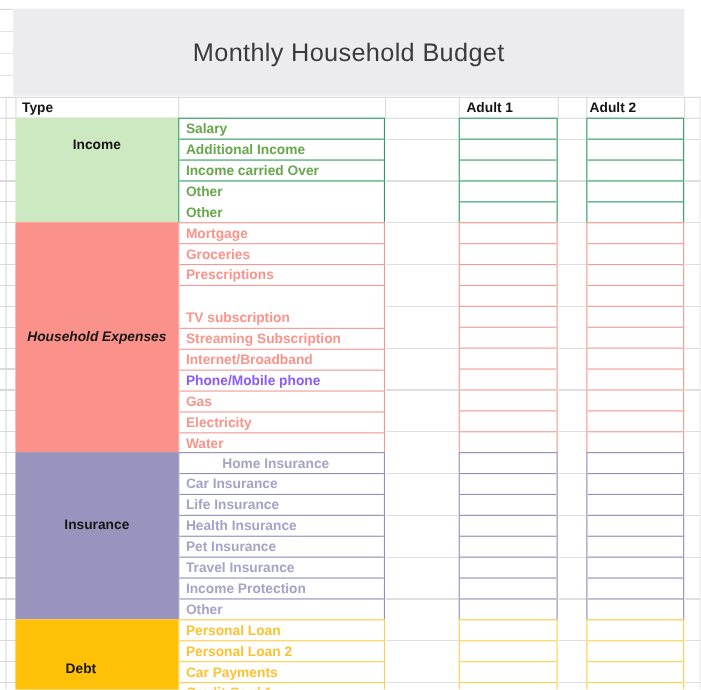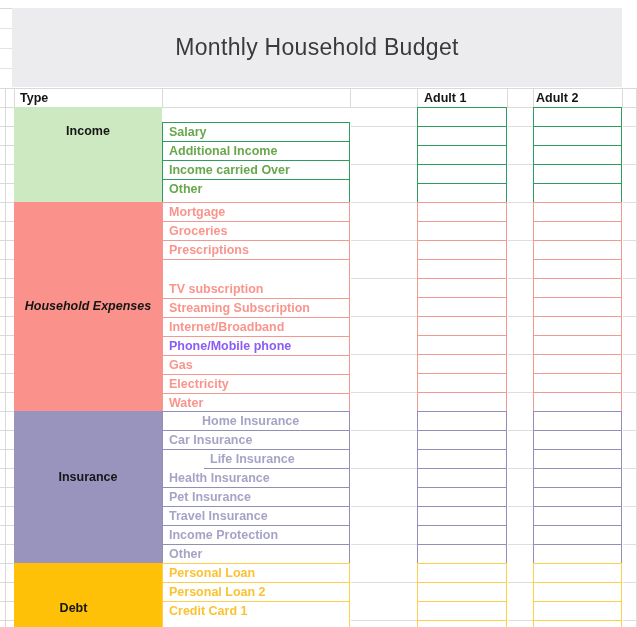--- a/index.html
+++ b/index.html
@@ -60,21 +60,21 @@
   <div class="abs hdr" id="hdr-a2">Adult 2</div>
 
   <div class="abs spacer-lines" style="left:351px;top:126px;width:66px;height:501px;"></div>
   <div class="abs spacer-lines" style="left:508px;top:126px;width:25px;height:501px;"></div>
   <div class="abs spacer-lines" style="left:623px;top:126px;width:14px;height:501px;"></div>
   <div class="abs vline-light" style="left:636px;top:88px;height:539px;"></div>
 
   <div id="table">
       <div class="abs cat-cell" style="left: 14px; top: 107px; width: 148px; height: 95px; background: rgb(205, 233, 193);"></div>
       <div class="abs cat-label" style="left: 14px; top: 122px; width: 148px;">Income</div>
-      <div class="abs box" style="left: 162px; top: 122px; width: 188px; height: 96px; border: 1px solid rgb(45, 156, 94);">
+      <div class="abs box" style="left: 162px; top: 107px; width: 188px; height: 96px; border: 1px solid rgb(45, 156, 94);">
         <div class="row" style="color: rgb(105, 167, 78); border-bottom: 1px solid rgb(45, 156, 94);">Salary</div>
         <div class="row" style="color: rgb(105, 167, 78); border-bottom: 1px solid rgb(45, 156, 94);">Additional Income</div>
         <div class="row" style="color: rgb(105, 167, 78); border-bottom: 1px solid rgb(45, 156, 94);">Income carried Over</div>
         <div class="row" style="color: rgb(105, 167, 78);">Other</div>
         <div class="row" style="color: rgb(105, 167, 78);">Other</div>
       </div>
       <div class="abs box" style="left: 417px; top: 107px; width: 90px; height: 96px; border: 1px solid rgb(45, 156, 94);">
         <div class="row" style="border-bottom: 1px solid rgb(45, 156, 94);"></div>
         <div class="row" style="border-bottom: 1px solid rgb(45, 156, 94);"></div>
         <div class="row" style="border-bottom: 1px solid rgb(45, 156, 94);"></div>
@@ -127,21 +127,21 @@
         <div class="row" style="border-bottom: 1px solid rgb(242, 154, 146);"></div>
         <div class="row" style="border-bottom: 1px solid rgb(242, 154, 146);"></div>
         <div class="row" style="border-bottom: 1px solid rgb(242, 154, 146);"></div>
         <div class="row"></div>
       </div>
       <div class="abs cat-cell" style="left: 14px; top: 411px; width: 148px; height: 152px; background: rgb(152, 148, 190);"></div>
       <div class="abs cat-label" style="left: 14px; top: 468px; width: 148px;">Insurance</div>
       <div class="abs box" style="left: 162px; top: 411px; width: 188px; height: 153px; border: 1px solid rgb(145, 142, 184);">
         <div class="row" style="color: rgb(166, 164, 198); border-bottom: 1px solid rgb(145, 142, 184); padding-left: 39px;">Home Insurance</div>
         <div class="row" style="color: rgb(166, 164, 198); border-bottom: 1px solid rgb(145, 142, 184);">Car Insurance</div>
-        <div class="row" style="color: rgb(166, 164, 198); border-bottom: 1px solid rgb(145, 142, 184); margin-left: 41px;">Life Insurance</div>
+        <div class="row" style="color: rgb(166, 164, 198); border-bottom: 1px solid rgb(145, 142, 184);">Life Insurance</div>
         <div class="row" style="color: rgb(166, 164, 198); border-bottom: 1px solid rgb(145, 142, 184);">Health Insurance</div>
         <div class="row" style="color: rgb(166, 164, 198); border-bottom: 1px solid rgb(145, 142, 184);">Pet Insurance</div>
         <div class="row" style="color: rgb(166, 164, 198); border-bottom: 1px solid rgb(145, 142, 184);">Travel Insurance</div>
         <div class="row" style="color: rgb(166, 164, 198); border-bottom: 1px solid rgb(145, 142, 184);">Income Protection</div>
         <div class="row" style="color: rgb(166, 164, 198);">Other</div>
       </div>
       <div class="abs box" style="left: 417px; top: 411px; width: 90px; height: 153px; border: 1px solid rgb(145, 142, 184);">
         <div class="row" style="border-bottom: 1px solid rgb(145, 142, 184);"></div>
         <div class="row" style="border-bottom: 1px solid rgb(145, 142, 184);"></div>
         <div class="row" style="border-bottom: 1px solid rgb(145, 142, 184);"></div>
@@ -159,20 +159,21 @@
         <div class="row" style="border-bottom: 1px solid rgb(145, 142, 184);"></div>
         <div class="row" style="border-bottom: 1px solid rgb(145, 142, 184);"></div>
         <div class="row" style="border-bottom: 1px solid rgb(145, 142, 184);"></div>
         <div class="row"></div>
       </div>
       <div class="abs cat-cell" style="left: 14px; top: 563px; width: 148px; height: 76px; background: rgb(254, 193, 7);"></div>
       <div class="abs cat-label" style="left: 14px; top: 599px; width: 119px;">Debt</div>
       <div class="abs box" style="left: 162px; top: 563px; width: 188px; height: 77px; border: 1px solid rgb(254, 207, 74);">
         <div class="row" style="color: rgb(251, 194, 51); border-bottom: 1px solid rgb(254, 207, 74);">Personal Loan</div>
         <div class="row" style="color: rgb(251, 194, 51); border-bottom: 1px solid rgb(254, 207, 74);">Personal Loan 2</div>
+        <div class="row" style="color: rgb(251, 194, 51); border-bottom: 1px solid rgb(254, 207, 74);">Car Payments</div>
         <div class="row" style="color: rgb(251, 194, 51);">Credit Card 1</div>
       </div>
       <div class="abs box" style="left: 417px; top: 563px; width: 90px; height: 77px; border: 1px solid rgb(254, 207, 74);">
         <div class="row" style="border-bottom: 1px solid rgb(254, 207, 74);"></div>
         <div class="row" style="border-bottom: 1px solid rgb(254, 207, 74);"></div>
         <div class="row" style="border-bottom: 1px solid rgb(254, 207, 74);"></div>
         <div class="row"></div>
       </div>
       <div class="abs box" style="left: 533px; top: 563px; width: 89px; height: 77px; border: 1px solid rgb(254, 207, 74);">
         <div class="row" style="border-bottom: 1px solid rgb(254, 207, 74);"></div>

